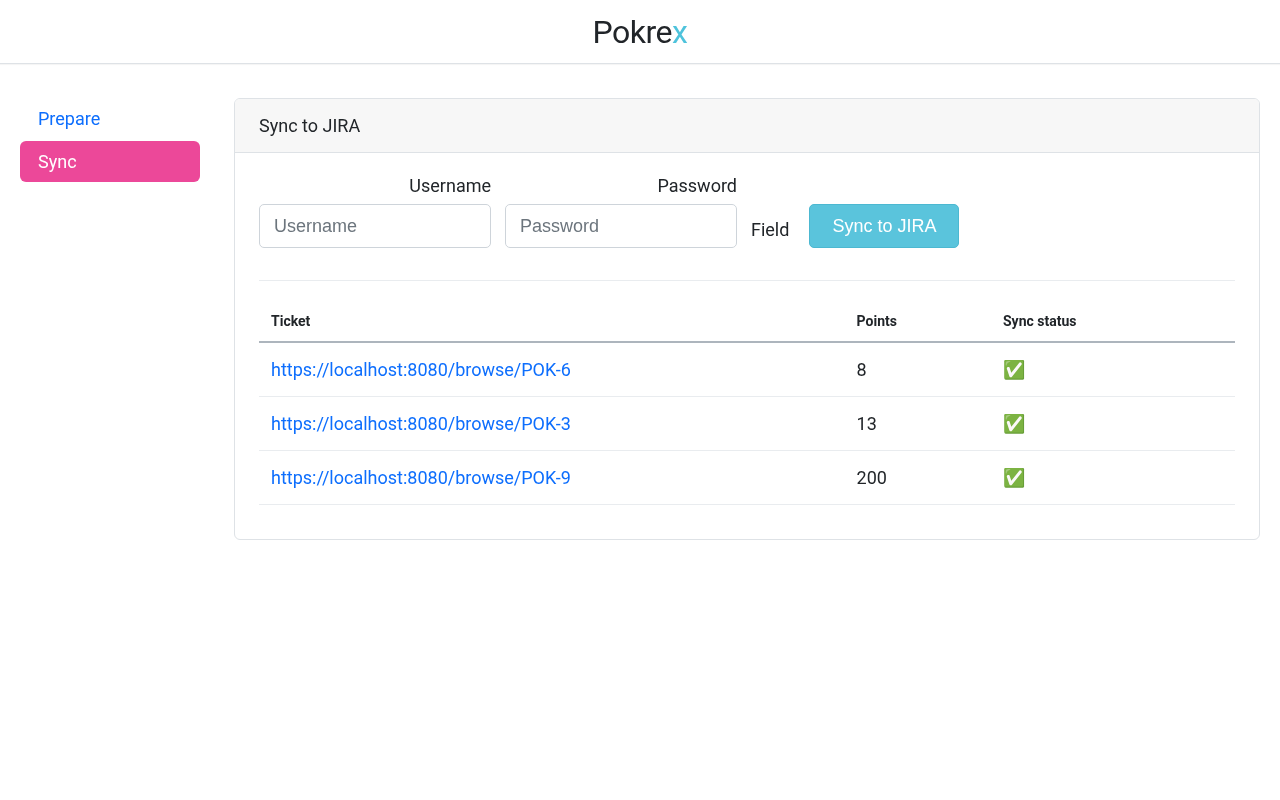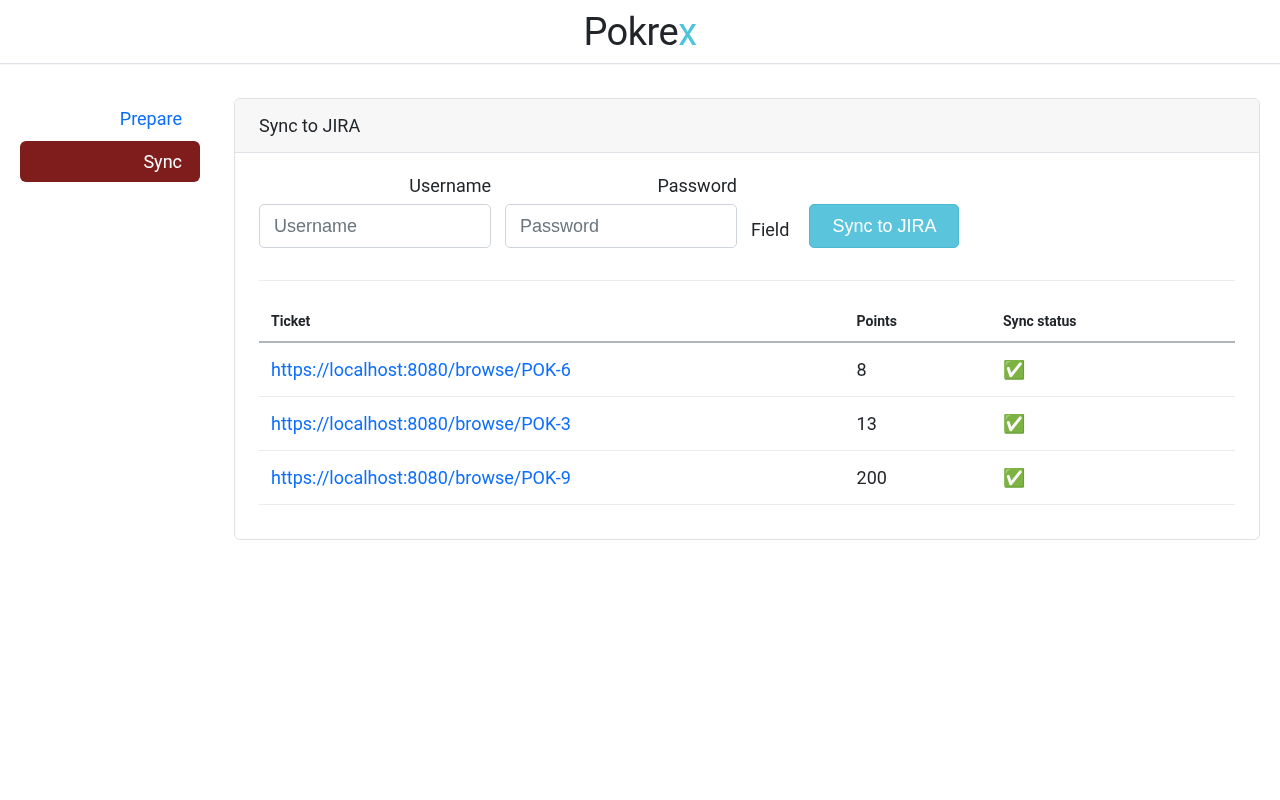--- a/index.html
+++ b/index.html
@@ -13,21 +13,21 @@
     }
     .header {
       height: 64px;
       border-bottom: 1px solid #dee2e6;
       box-shadow: 0 1px 1px rgba(0,0,0,0.04);
       display: flex;
       align-items: center;
       justify-content: center;
     }
     .logo {
-      font-size: 38px;
+      font-size: 32px;
       font-weight: 400;
       color: #212529;
       letter-spacing: -0.5px;
     }
     .logo .accent { color: #4ec3dc; font-weight: 400; }
     .container {
       display: flex;
       padding: 34px 20px 0 20px;
       gap: 34px;
     }
@@ -37,24 +37,23 @@
     }
     .sidebar-item {
       display: block;
       padding: 10px 18px;
       font-size: 18px;
       color: #0d6efd;
       text-decoration: none;
       border-radius: 6px;
       margin-bottom: 2px;
       cursor: pointer;
-      text-align: right;
     }
     .sidebar-item.active {
-      background: #7f1d1d;
+      background: #ec4899;
       color: #fff;
     }
     .main {
       flex: 1;
       max-width: 1026px;
     }
     .card {
       border: 1px solid #dee2e6;
       border-radius: 6px;
       overflow: hidden;

